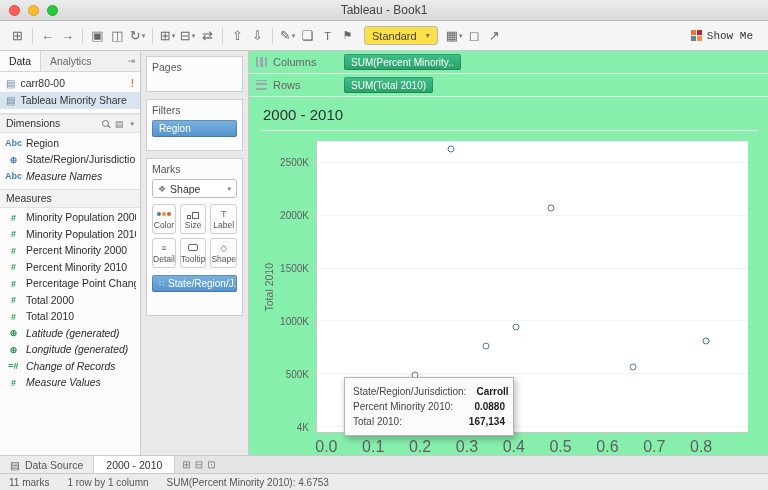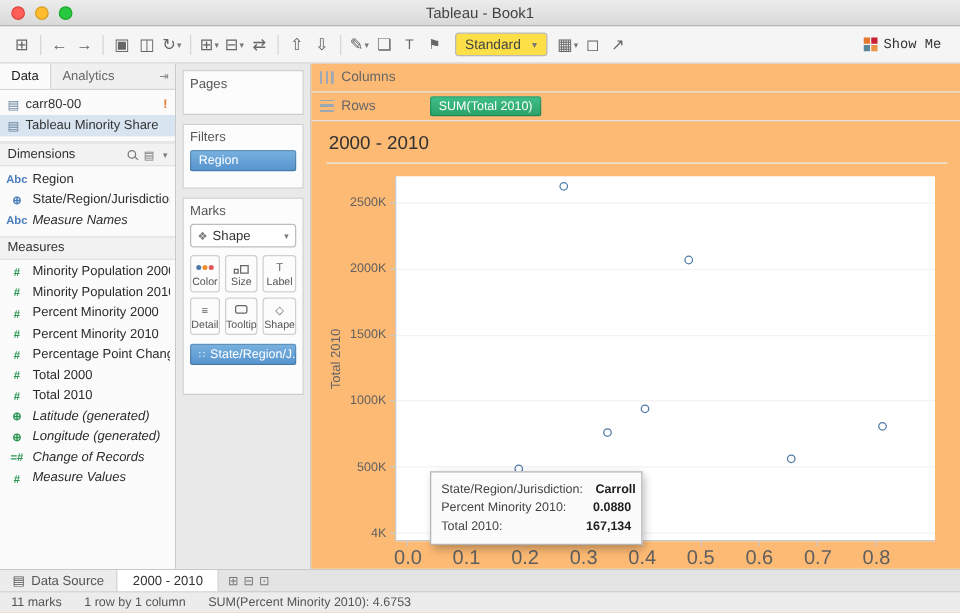--- a/index.html
+++ b/index.html
@@ -79,21 +79,21 @@
   .mlabel { font-size:8.5px; color:#555; }
   .color-dots { display:flex; gap:1px; }
   .color-dots i { width:4px; height:4px; border-radius:50%; display:block; }
   .color-dots i:nth-child(1){ background:#4e79a7; } .color-dots i:nth-child(2){ background:#f28e2b; } .color-dots i:nth-child(3){ background:#e15759; }
   .sz { display:flex; align-items:flex-end; gap:1px; }
   .sz i { display:block; border:1px solid #666; }
   .sz i:nth-child(1){ width:4px; height:4px; } .sz i:nth-child(2){ width:7px; height:7px; }
   .tt-bubble { width:10px; height:7px; border:1px solid #666; border-radius:2px; }
 
   
-  .sheet-col { flex:1 1 auto; display:flex; flex-direction:column; min-width:0; background:#fdba74; }
+  .sheet-col { flex:1 1 auto; display:flex; flex-direction:column; min-width:0; background:#86efac; }
   .shelf { height:23px; flex:0 0 23px; display:flex; align-items:center; border-bottom:1px solid #e3e3e3; padding:0 7px; gap:6px; }
   .shelf-label { display:flex; align-items:center; gap:6px; color:#666; width:82px; flex:0 0 82px; }
   .cols-glyph { width:11px; height:10px; background:repeating-linear-gradient(90deg,#9aa7b5 0 2px,transparent 2px 4.5px); }
   .rows-glyph { width:11px; height:10px; background:repeating-linear-gradient(0deg,#9aa7b5 0 2px,transparent 2px 4.5px); }
   .shelf .pill { height:16px; }
   .sheet-area { flex:1 1 auto; position:relative; padding:4px 10px 0 12px; display:flex; flex-direction:column; min-height:0; }
   .sheet-title { font-size:15px; color:#323232; padding:5px 0 7px 2px; border-bottom:1px solid #ececec; flex:0 0 auto; }
   .chart-body { flex:1 1 auto; display:flex; min-height:0; padding-top:10px; }
   .ylabel-col { width:15px; flex:0 0 15px; margin-bottom:22px; display:flex; align-items:center; justify-content:center; }
   .ylabel { writing-mode:vertical-rl; transform:rotate(180deg); font-size:10.5px; color:#666; }
@@ -360,20 +360,24 @@
           </div>
       </div>
     </div>
 
     <div class="sheet-col">
       <div class="shelf">
         <span class="shelf-label">
           <span class="cols-glyph"></span>
           <span>Columns</span>
         </span>
+        <span style="display:flex;gap:4px;">
+
+            <div class="pill green">SUM(Percent Minority..</div>
+          </span>
       </div>
       <div class="shelf">
         <span class="shelf-label">
           <span class="rows-glyph"></span>
           <span>Rows</span>
         </span>
         <span style="display:flex;gap:4px;">
 
             <div class="pill green">SUM(Total 2010)</div>
           </span>

